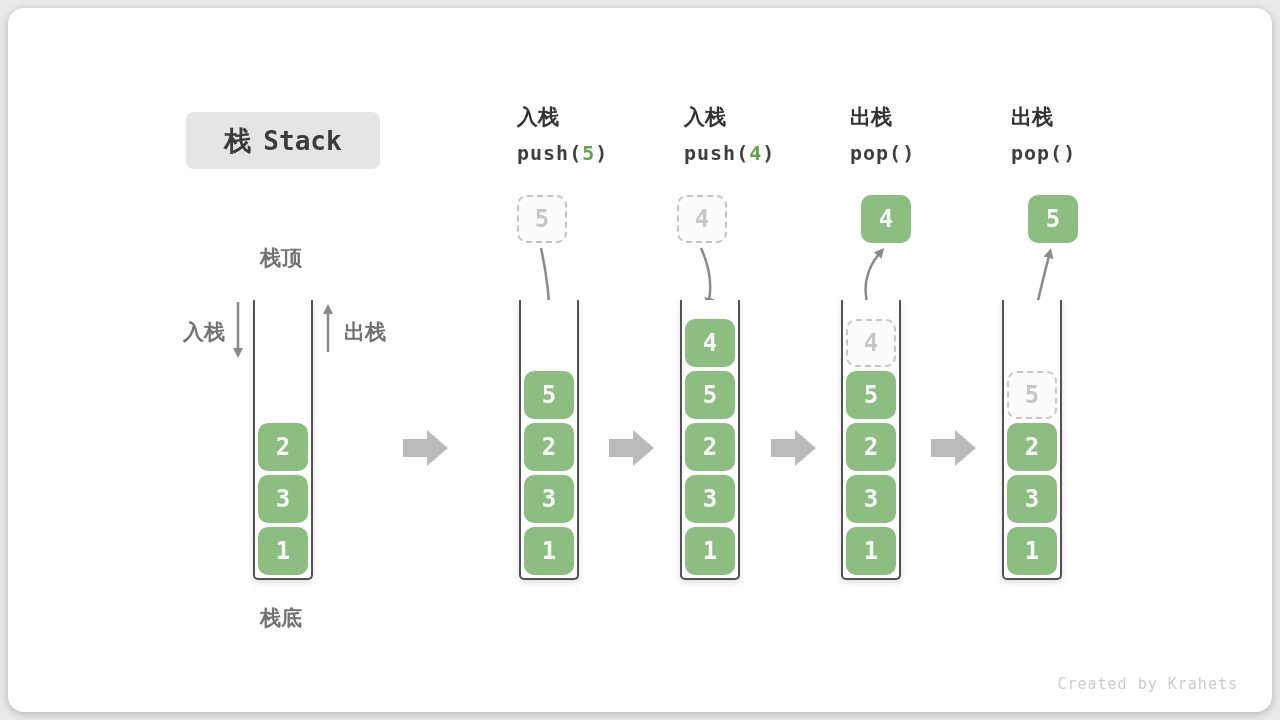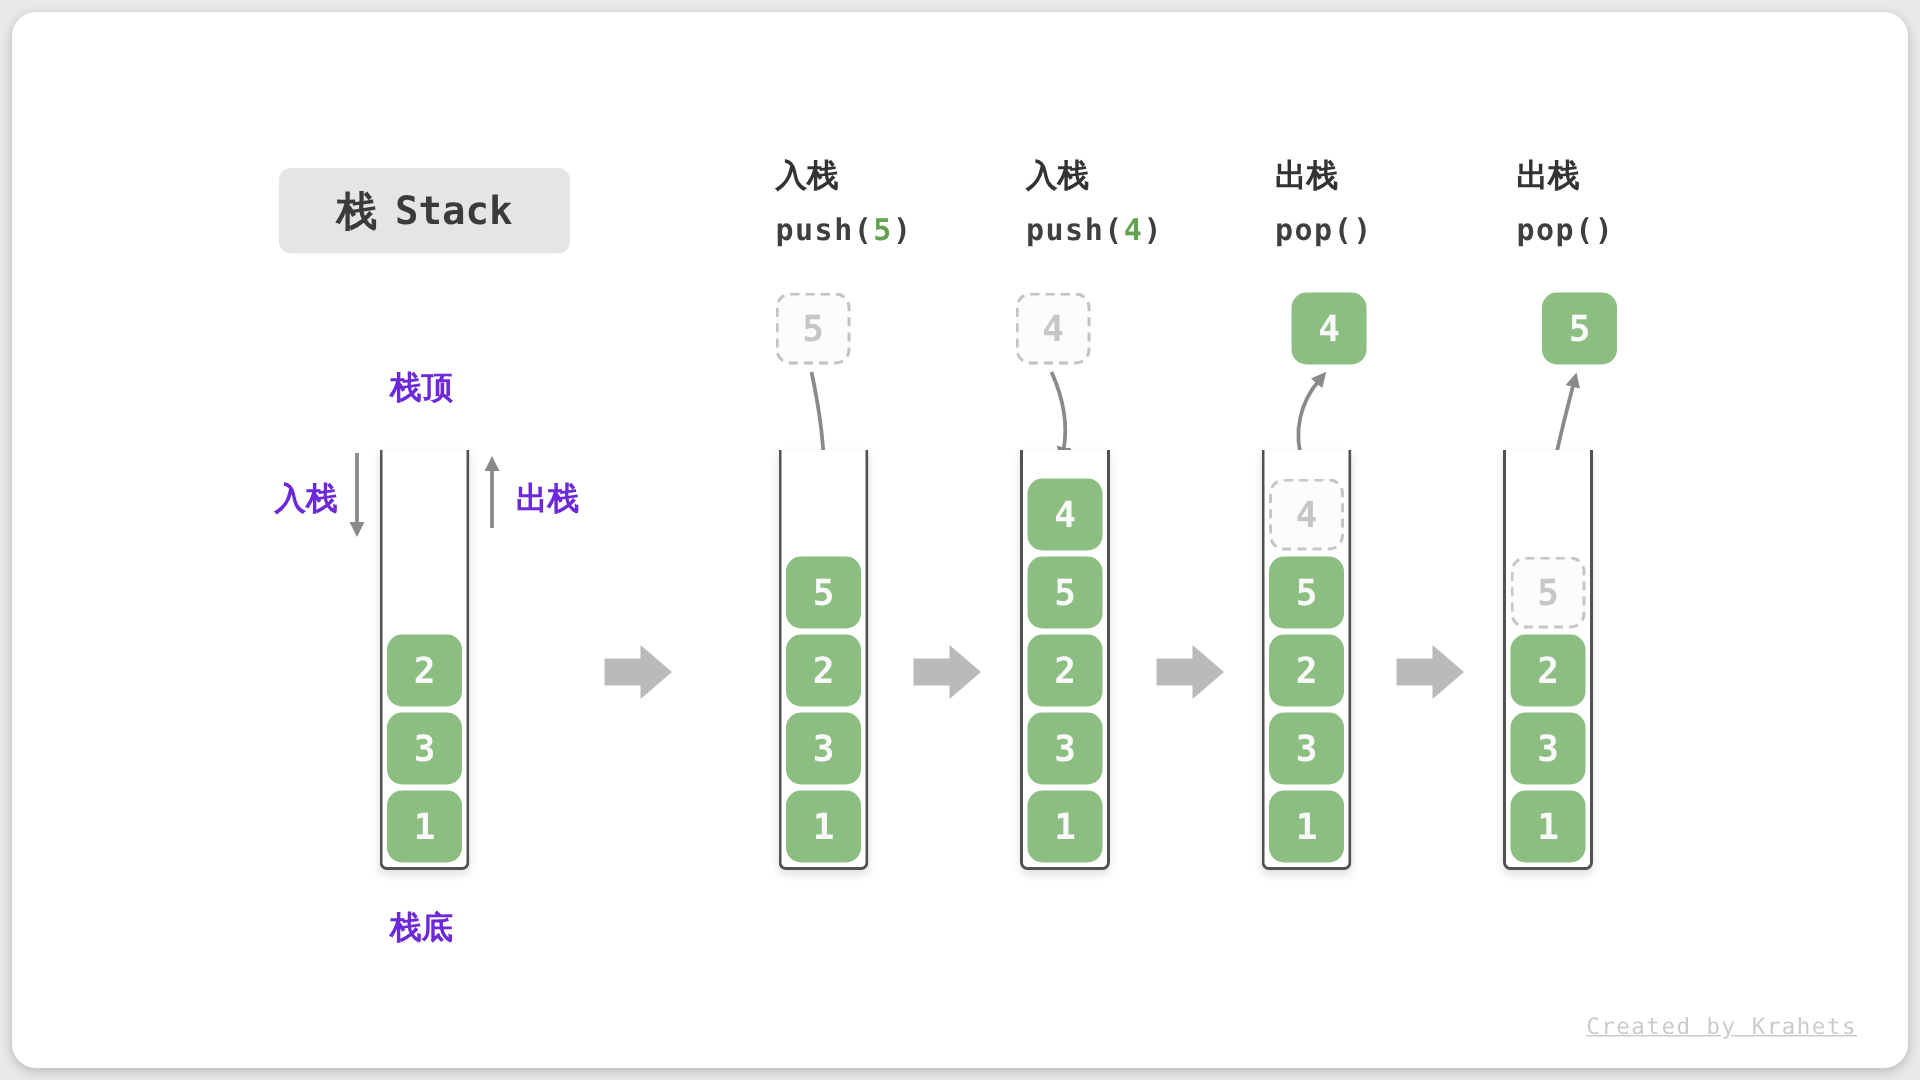--- a/index.html
+++ b/index.html
@@ -10,41 +10,41 @@
   html,body{width:1280px;height:720px;overflow:hidden;}
   body{background:#e9e9e9;font-family:"DejaVu Sans",sans-serif;position:relative;}
   .card{position:absolute;left:8px;top:8px;width:1264px;height:704px;background:#ffffff;
         border-radius:16px;box-shadow:0 2px 8px rgba(0,0,0,0.22);}
   #diagram{position:absolute;left:0;top:0;width:1280px;height:720px;}
   .title-box{position:absolute;left:186px;top:112px;width:194px;height:57px;
         background:var(--titlebg);border-radius:8px;display:flex;align-items:center;
         justify-content:center;gap:12px;}
   .title-zh{font:700 27px "DejaVu Sans",sans-serif;color:var(--dark);}
   .title-en{font:600 26px "DejaVu Sans Mono",monospace;color:var(--dark);}
-  .cjk-label{position:absolute;font:700 21px "DejaVu Sans",sans-serif;color:#6d28d9;white-space:nowrap;}
+  .cjk-label{position:absolute;font:700 21px "DejaVu Sans",sans-serif;color:#737373;white-space:nowrap;}
   .op{position:absolute;top:103px;white-space:nowrap;}
   .op-zh{font:700 21px "DejaVu Sans",sans-serif;color:#333333;}
   .op-code{font:600 20px "DejaVu Sans Mono",monospace;color:#3f3f3f;margin-top:10px;letter-spacing:1px;}
   .code-arg{color:var(--code-green);}
   .stack{position:absolute;width:60px;height:280px;background:#ffffff;
         border-left:2px solid #525252;border-right:2px solid #525252;border-bottom:2px solid #525252;
         border-radius:0 0 5px 5px;box-shadow:0 3px 6px rgba(0,0,0,0.12);}
   .block{position:absolute;left:3px;width:50px;height:48px;border-radius:10px;background:var(--green);
         color:#fafafa;font:700 24px "DejaVu Sans Mono",monospace;
         display:flex;align-items:center;justify-content:center;}
   .block.ghost{background:#fcfcfc;border:2px dashed var(--ghost);color:var(--ghost);}
   .float-box{position:absolute;width:50px;height:48px;border-radius:10px;
         font:700 24px "DejaVu Sans Mono",monospace;display:flex;align-items:center;justify-content:center;}
   .float-box.dashed{background:#fcfcfc;border:2px dashed #c2c2c2;color:#c6c6c6;}
   .float-box.solid{background:var(--green);color:#fafafa;}
   svg.arrows{position:absolute;left:0;top:0;pointer-events:none;}
   .curve{fill:none;stroke:var(--arrow);stroke-width:2.5;}
   .block-arrow{fill:var(--blockarrow);}
   .watermark{position:absolute;right:42px;top:675px;font:400 15px "DejaVu Sans Mono",monospace;
-        color:#cbcbcb;letter-spacing:1px;text-decoration:underline;}
+        color:#cbcbcb;letter-spacing:1px;}
 </style>
 </head>
 <body>
 
 <div class="card"></div>
 
 <div id="diagram">
 
   <svg class="arrows" width="1280" height="720">
     <defs>

